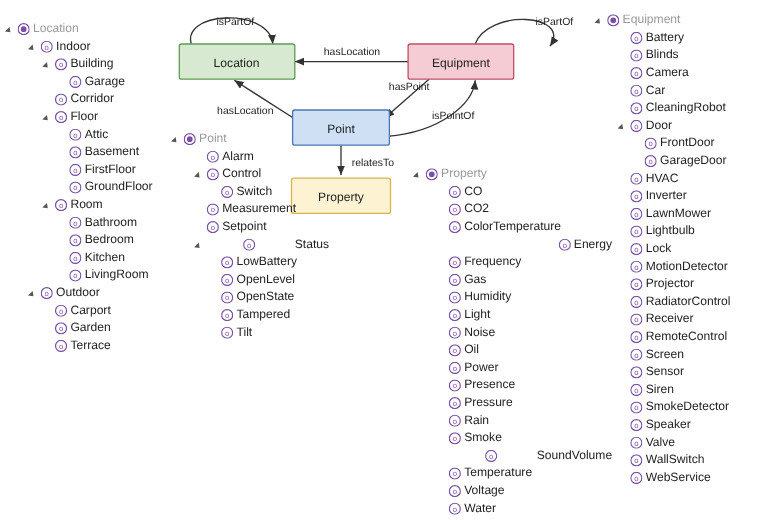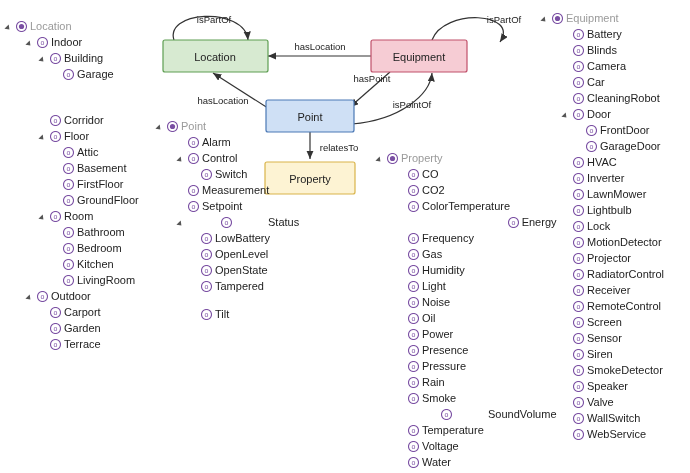--- a/index.html
+++ b/index.html
@@ -131,21 +131,21 @@
     <div class="node" style="padding-left:47px;">
       <span class="twisty none"></span>
       <span class="ic">
         <svg width="11" height="11" viewBox="0 0 11 11">
           <circle cx="5.5" cy="5.5" r="5" fill="#fff" stroke="#7a4fa3" stroke-width="1.1"></circle>
           <text x="5.5" y="8" text-anchor="middle" font-size="7" font-family="Liberation Sans, sans-serif" fill="#7a4fa3">o</text>
         </svg>
       </span>
       <span class="lbl">Garage</span>
     </div>
-    <div class="node" style="padding-left:34px;margin-top:30px;">
+    <div class="node" style="padding-left:34px;">
       <span class="twisty none"></span>
       <span class="ic">
         <svg width="11" height="11" viewBox="0 0 11 11">
           <circle cx="5.5" cy="5.5" r="5" fill="#fff" stroke="#7a4fa3" stroke-width="1.1"></circle>
           <text x="5.5" y="8" text-anchor="middle" font-size="7" font-family="Liberation Sans, sans-serif" fill="#7a4fa3">o</text>
         </svg>
       </span>
       <span class="lbl">Corridor</span>
     </div>
     <div class="node" style="padding-left:34px;">
@@ -393,21 +393,21 @@
     <div class="node" style="padding-left:34px;">
       <span class="twisty none"></span>
       <span class="ic">
         <svg width="11" height="11" viewBox="0 0 11 11">
           <circle cx="5.5" cy="5.5" r="5" fill="#fff" stroke="#7a4fa3" stroke-width="1.1"></circle>
           <text x="5.5" y="8" text-anchor="middle" font-size="7" font-family="Liberation Sans, sans-serif" fill="#7a4fa3">o</text>
         </svg>
       </span>
       <span class="lbl">Tampered</span>
     </div>
-    <div class="node" style="padding-left:34px;margin-top:12px;">
+    <div class="node" style="padding-left:34px;">
       <span class="twisty none"></span>
       <span class="ic">
         <svg width="11" height="11" viewBox="0 0 11 11">
           <circle cx="5.5" cy="5.5" r="5" fill="#fff" stroke="#7a4fa3" stroke-width="1.1"></circle>
           <text x="5.5" y="8" text-anchor="middle" font-size="7" font-family="Liberation Sans, sans-serif" fill="#7a4fa3">o</text>
         </svg>
       </span>
       <span class="lbl">Tilt</span>
     </div>
   </div>

